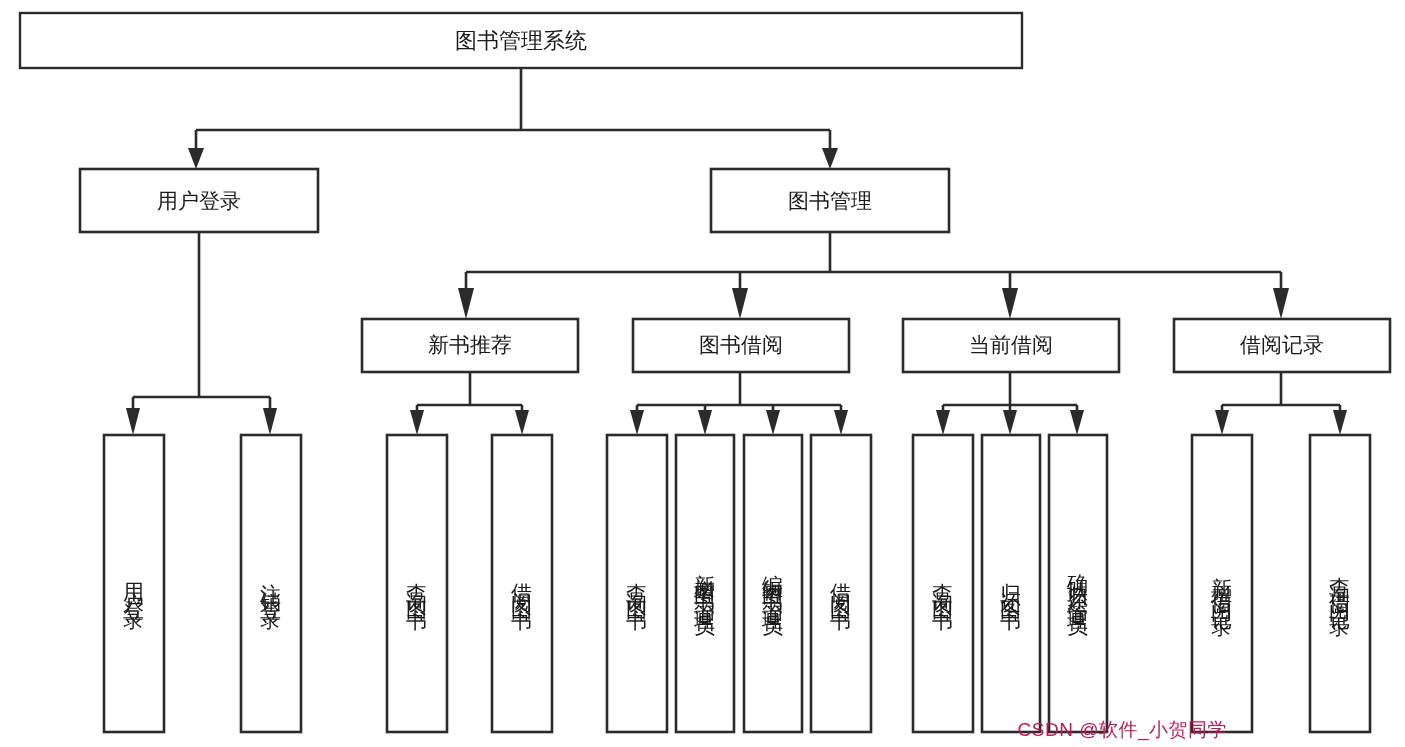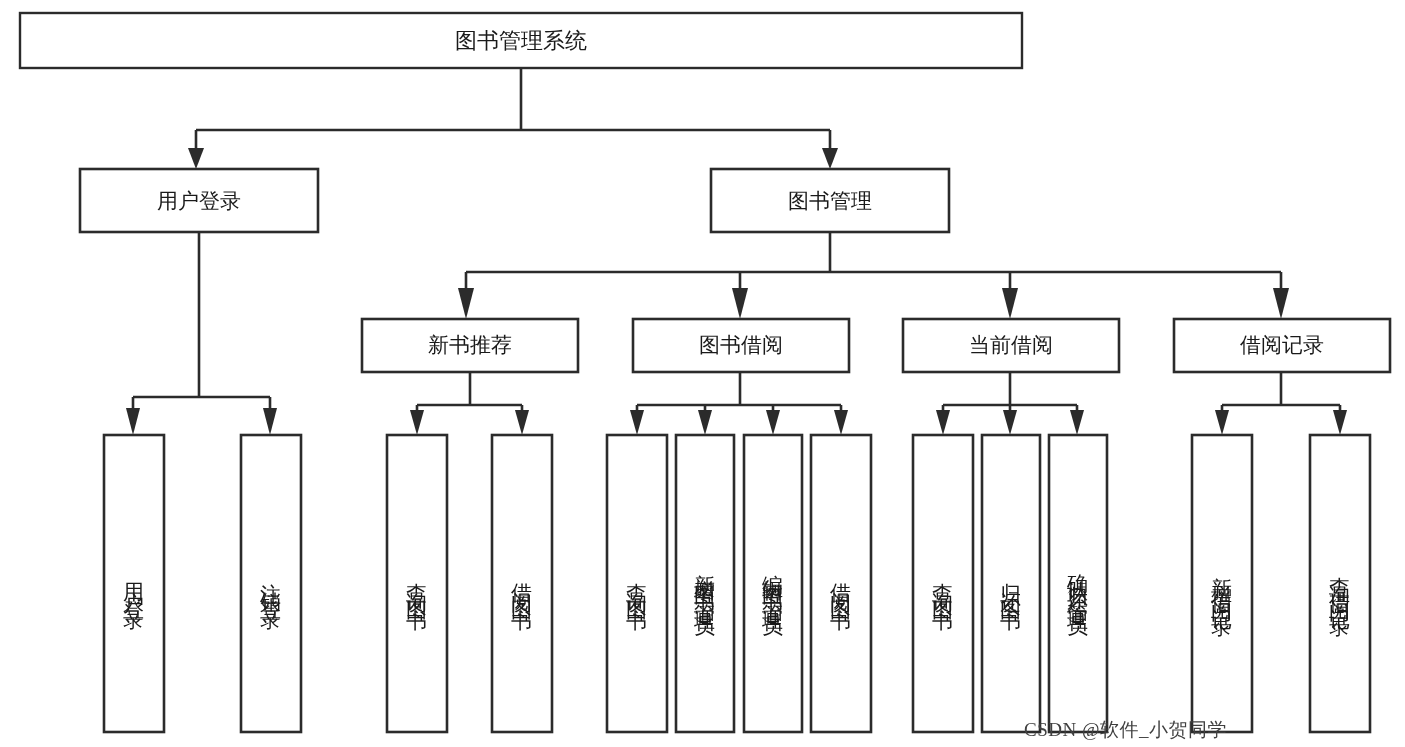--- a/index.html
+++ b/index.html
@@ -50,23 +50,23 @@
     text-anchor: middle;
     dominant-baseline: middle;
   }
   .node-label.root-label {
     font-size: 22px;
   }
   .watermark {
     position: absolute;
     right: 8px;
     bottom: 4px;
-    font-family: Liberation Serif, serif;
+    font-family: Liberation Sans, sans-serif;
     font-size: 19px;
-    color: #404040;
+    color: #be185d;
     letter-spacing: 0.5px;
     white-space: nowrap;
     pointer-events: none;
   }
 </style>
 </head>
 <body>
 
 <div id="diagram-root">
 

